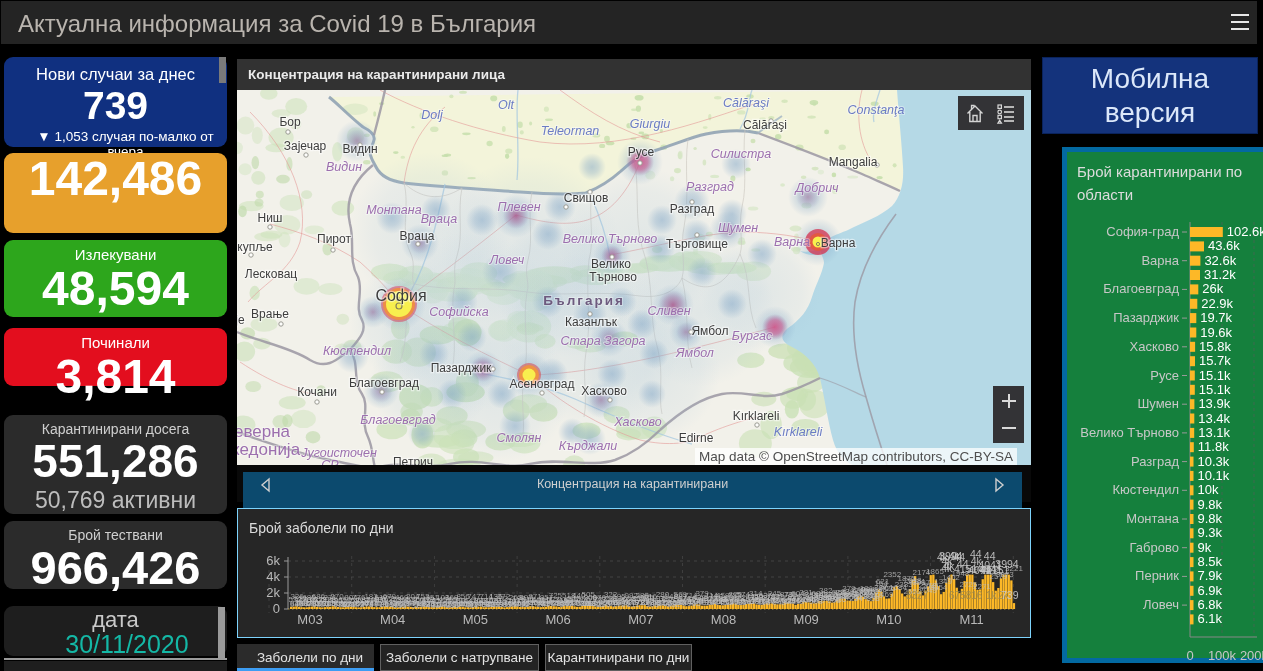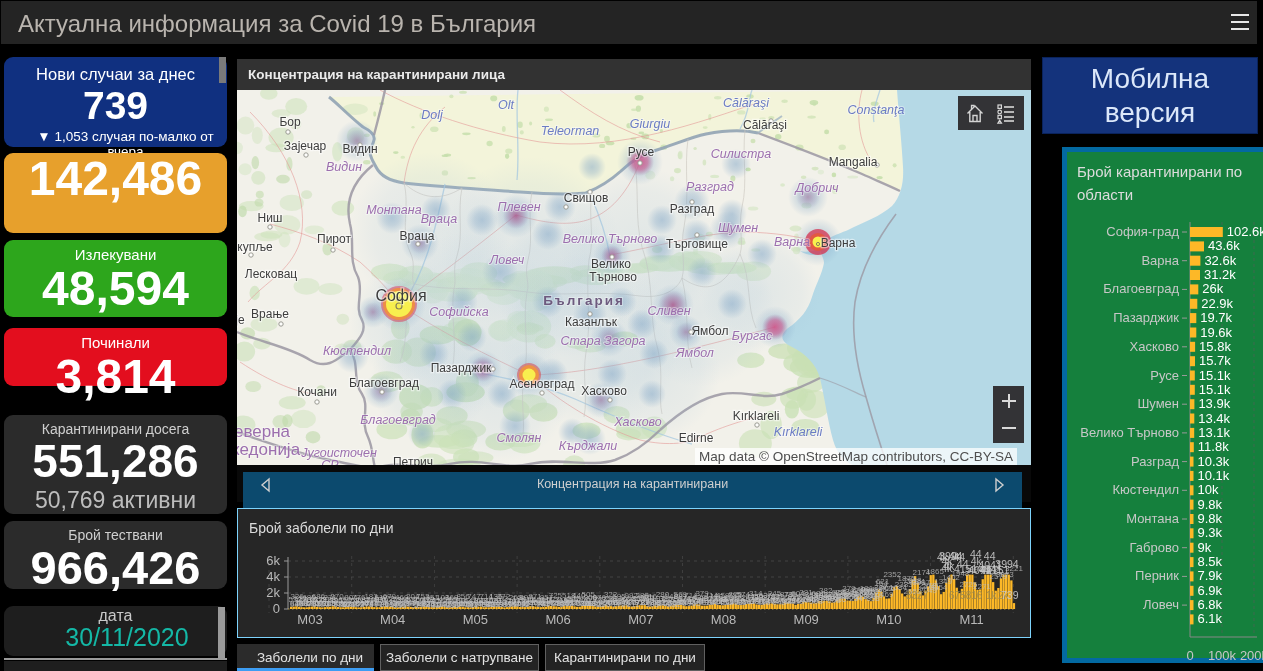--- a/index.html
+++ b/index.html
@@ -67,21 +67,21 @@
 <div class="abs card" style="top:415px; height:99px; background:#2b2b2b;">
   <div class="ct" style="color:#cfcfcf; font-size:14px;">Карантинирани досега</div>
   <div class="cv" style="font-size:46px;">551,286</div>
   <div style="font-size:23px; color:#bdbdbd;">50,769 активни</div>
 </div>
 <div class="abs card" style="top:521px; height:68px; background:#2b2b2b;">
   <div class="ct" style="color:#cfcfcf; font-size:14px;">Брой тествани</div>
   <div class="cv" style="font-size:47px;">966,426</div>
 </div>
 <div class="abs card" style="top:606px; height:50px; background:#1e1e1e; color:#c9c9c9; overflow:hidden;">
-  <div style="font-size:16px; line-height:1.15; padding-top:1px;">дата</div>
+  <div style="font-size:22px; line-height:1.15; padding-top:1px;">дата</div>
   <div style="font-size:25px; line-height:1.0; color:#14b8a6;margin-left:23px;">30/11/2020</div>
 </div>
 <div class="abs" style="left:4px; top:658px; width:223px; height:2px; background:#9a9a9a;"></div>
 <div class="abs" style="left:4px; top:661px; width:223px; height:10px; background:#1e1e1e;"></div>
 <div class="abs sb" style="left:219px; top:57px; height:26px; background:#7a7a7a;"></div>
 <div class="abs sb" style="left:218px; top:607px; height:51px; background:#9a9a9a;"></div>
 
 <div class="abs" id="mappanel">
   <div id="maptitle">Концентрация на карантинирани лица</div>
   <div id="mapbox">
@@ -1398,21 +1398,21 @@
 <text x="735" y="53" class="nzd">1k</text>
 <text x="747" y="53" class="nzd">2k</text>
 <text x="750" y="53" class="nzb" opacity="1">739</text>
 </svg>
   </div>
 </div>
 
 <div class="abs tab" id="tab1">Заболели по дни</div>
 <div class="abs" id="tab1u"></div>
 <div class="abs tab" style="left:380px; width:159px;">Заболели с натрупване</div>
-<div class="abs tab" style="left:545px; width:160px;">Карантинирани по дни</div>
+<div class="abs tab" style="left:545px; width:147px;">Карантинирани по дни</div>
 
 <div class="abs" id="mobilna">Мобилна<br>версия</div>
 <div class="abs" id="rightpanel">
   <div class="t">Брой карантинирани по области</div>
   <div style="position:absolute; left:7px; top:63px;">
     <svg width="206" height="450" viewBox="0 0 206 450" style="display:block">
 <line x1="148" y1="7" x2="148" y2="422" stroke="#5a5a5a" stroke-width="1" stroke-dasharray="3,3" opacity="0.6"></line>
 <line x1="180" y1="7" x2="180" y2="422" stroke="#5a5a5a" stroke-width="1" stroke-dasharray="3,3" opacity="0.6"></line>
 <line x1="116" y1="7" x2="116" y2="422" stroke="#888" stroke-width="1"></line>
 <line x1="116" y1="422" x2="183" y2="422" stroke="#888" stroke-width="1"></line>

